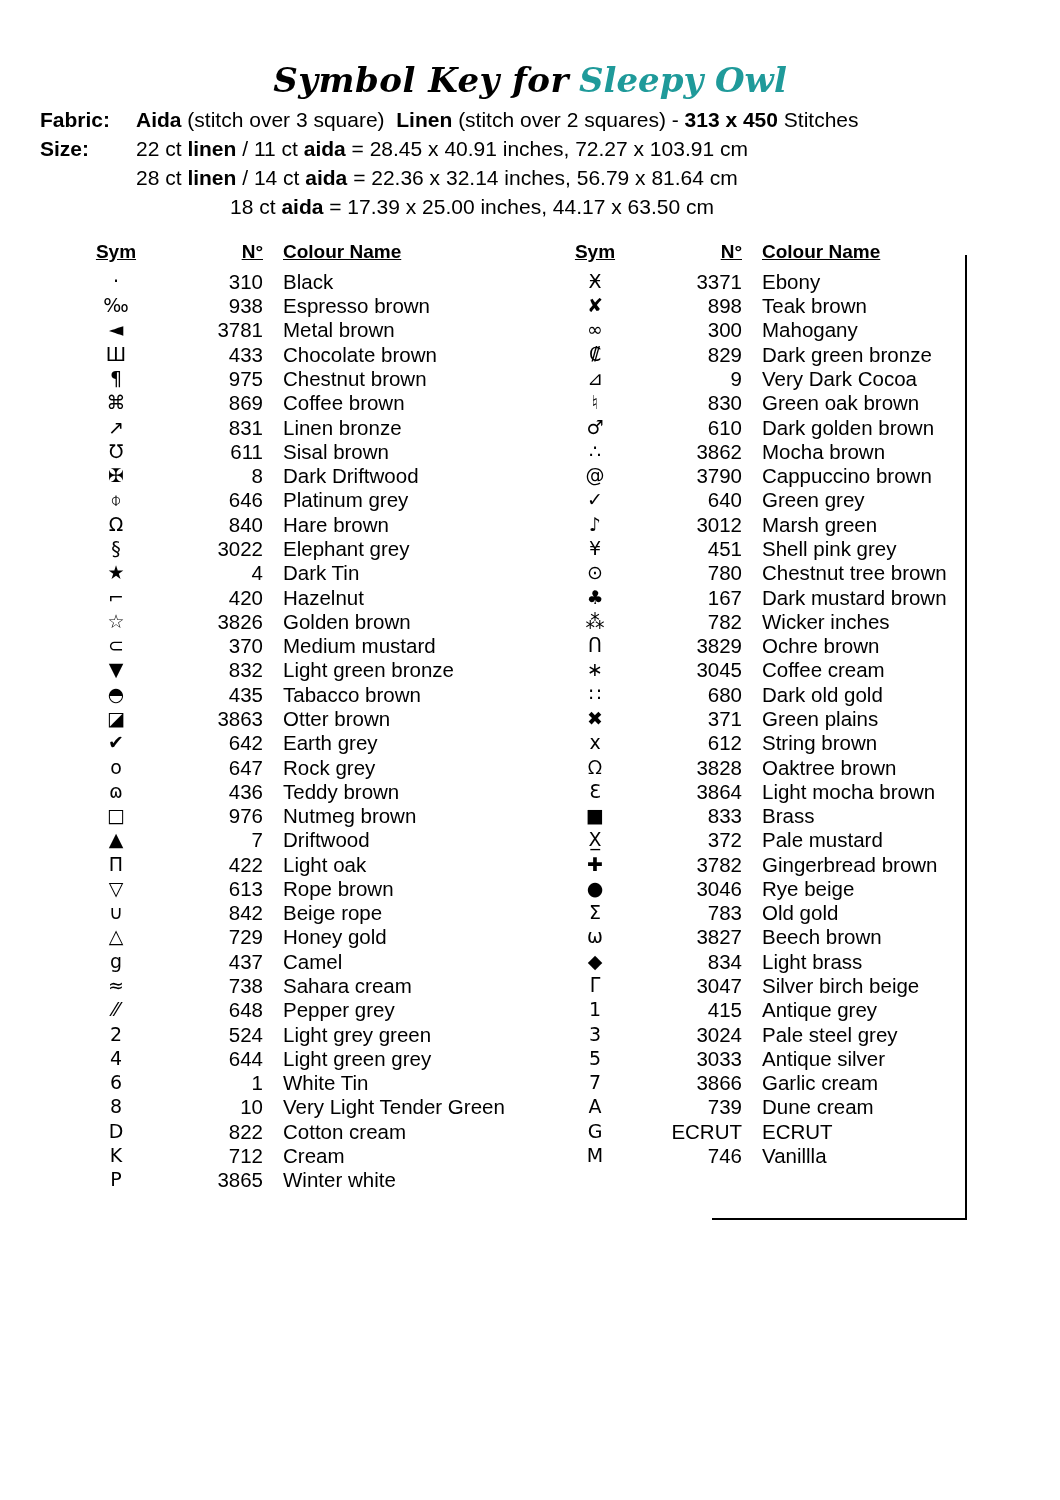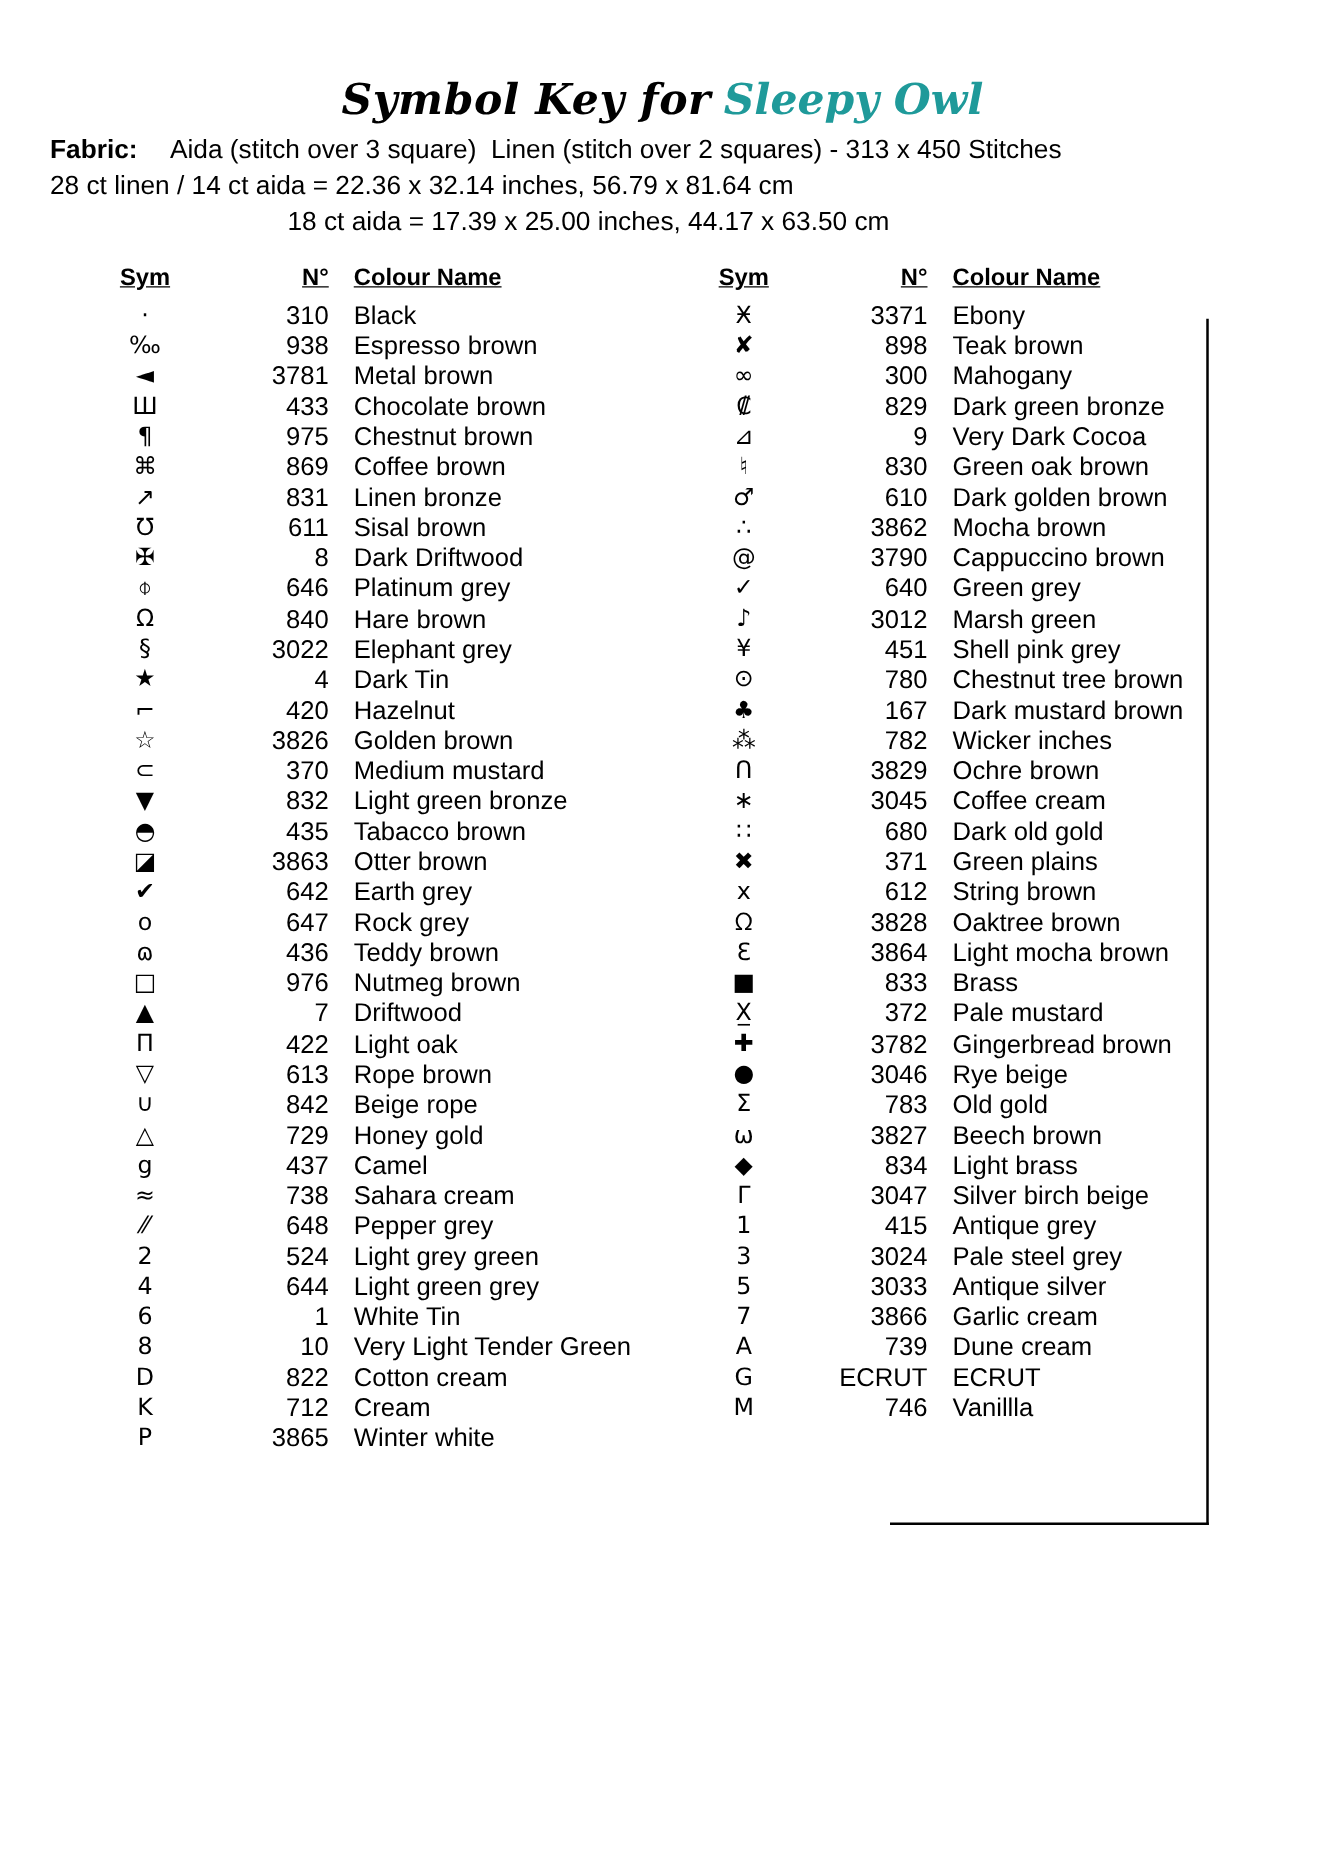--- a/index.html
+++ b/index.html
@@ -42,32 +42,32 @@
     font-style: italic;
     font-size: 34px;
     color: #1f9a9a;
     margin-left: 10px;
   }
   
   .meta {
     font-size: 21px;
     line-height: 1.38;
   }
-  .meta .b { font-weight: normal; text-align: center; }
+  .meta .b { font-weight: bold; text-align: center; }
   .meta-line {
     white-space: nowrap;
   }
   .lbl {
     display: inline-block;
     width: 96px;
     font-weight: bold;
   }
   .fabric-line { margin-left: 0px; }
   .size-l1 { margin-left: 0px; }
-  .size-l2 { }
+  .size-l2 { margin-left: 96px; }
   .size-l3 { margin-left: 190px; }
   .size-l4 { margin-left: 190px; }
 
   
   .tables {
     display: flex;
     margin-top: 18px;
     position: relative;
   }
   .col-block {
@@ -144,20 +144,23 @@
   <div class="meta">
     <div class="meta-line fabric-line">
       <span class="lbl">Fabric:</span><span class="b">Aida</span>
       <span>(stitch over 3 square)</span>&nbsp;
       <span class="b">Linen</span>
       <span>(stitch over 2 squares) -</span>
       <span class="b">313 x 450</span>
       <span>Stitches</span>
     </div>
 
+    <div class="meta-line size-l1">
+      <span class="lbl">Size:</span><span>22 ct </span><span class="b">linen</span><span> / 11 ct </span><span class="b">aida</span><span> = 28.45 x 40.91 inches, 72.27 x 103.91 cm</span>
+    </div>
 
     <div class="meta-line size-l2">
       <span>28 ct </span><span class="b">linen</span><span> / 14 ct </span><span class="b">aida</span><span> = 22.36 x 32.14 inches, 56.79 x 81.64 cm</span>
     </div>
 
     <div class="meta-line size-l3">
       <span>18 ct </span><span class="b">aida</span><span>  = 17.39 x 25.00 inches, 44.17 x 63.50 cm</span>
     </div>
 
   </div>

